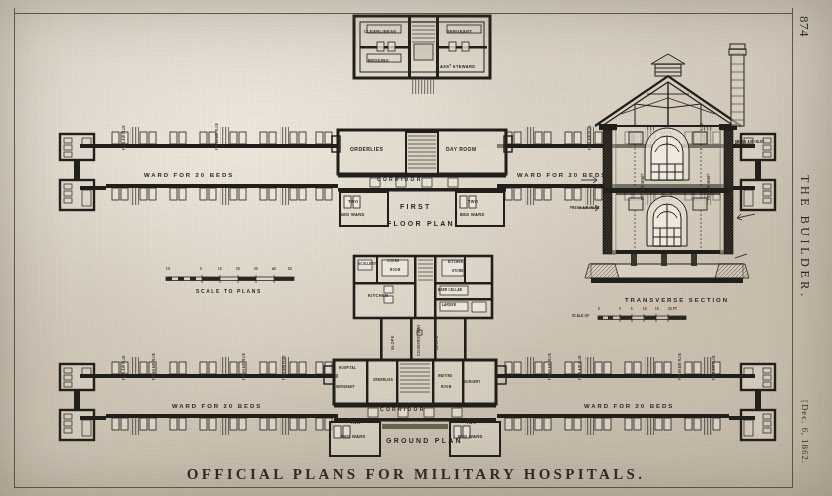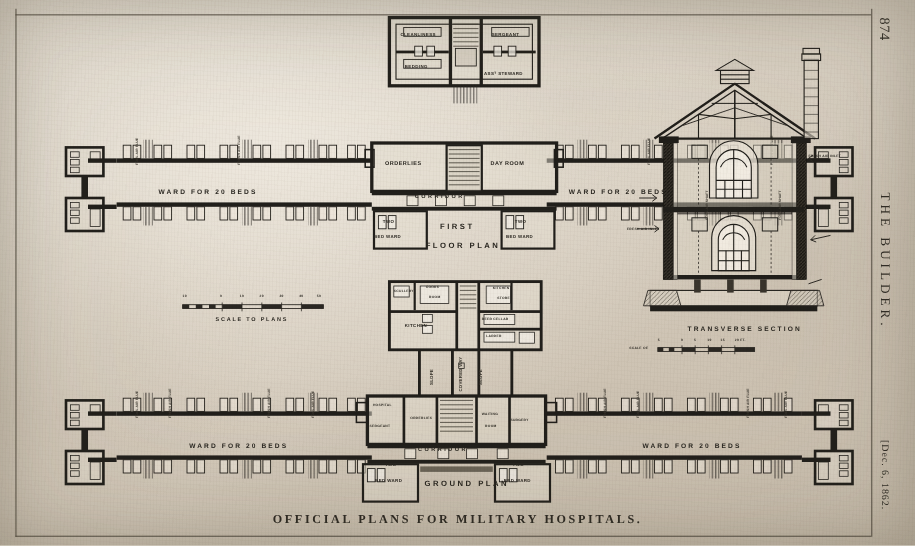--- a/index.html
+++ b/index.html
@@ -35,21 +35,21 @@
   .t6{font-size:6px;} .t7{font-size:7px;}
 
   
   .margin-txt{position:absolute;white-space:nowrap;font-family:"Liberation Serif",serif;
      transform-origin:0 0;transform:rotate(90deg);color:#2e2b25;}
   #page-num{font-size:13px;letter-spacing:.04em;font-weight:400;}
   #journal{font-size:12px;letter-spacing:.30em;font-weight:400;}
   #issue-date{font-size:9px;letter-spacing:.10em;}
 
   #main-title{position:absolute;left:0;right:0;text-align:center;
-     font-family:"Liberation Serif",serif;font-weight:700;font-size:11px;
+     font-family:"Liberation Serif",serif;font-weight:700;font-size:15px;
      letter-spacing:.22em;color:#2b2822;}
   svg{position:absolute;overflow:visible;}
 </style>
 </head>
 <body>
 
 <div id="sheet">
 
   <div class="rule-v" style="left:14px;top:8px;height:480px;"></div>
   <div class="rule-v" style="left:792px;top:8px;height:480px;"></div>

